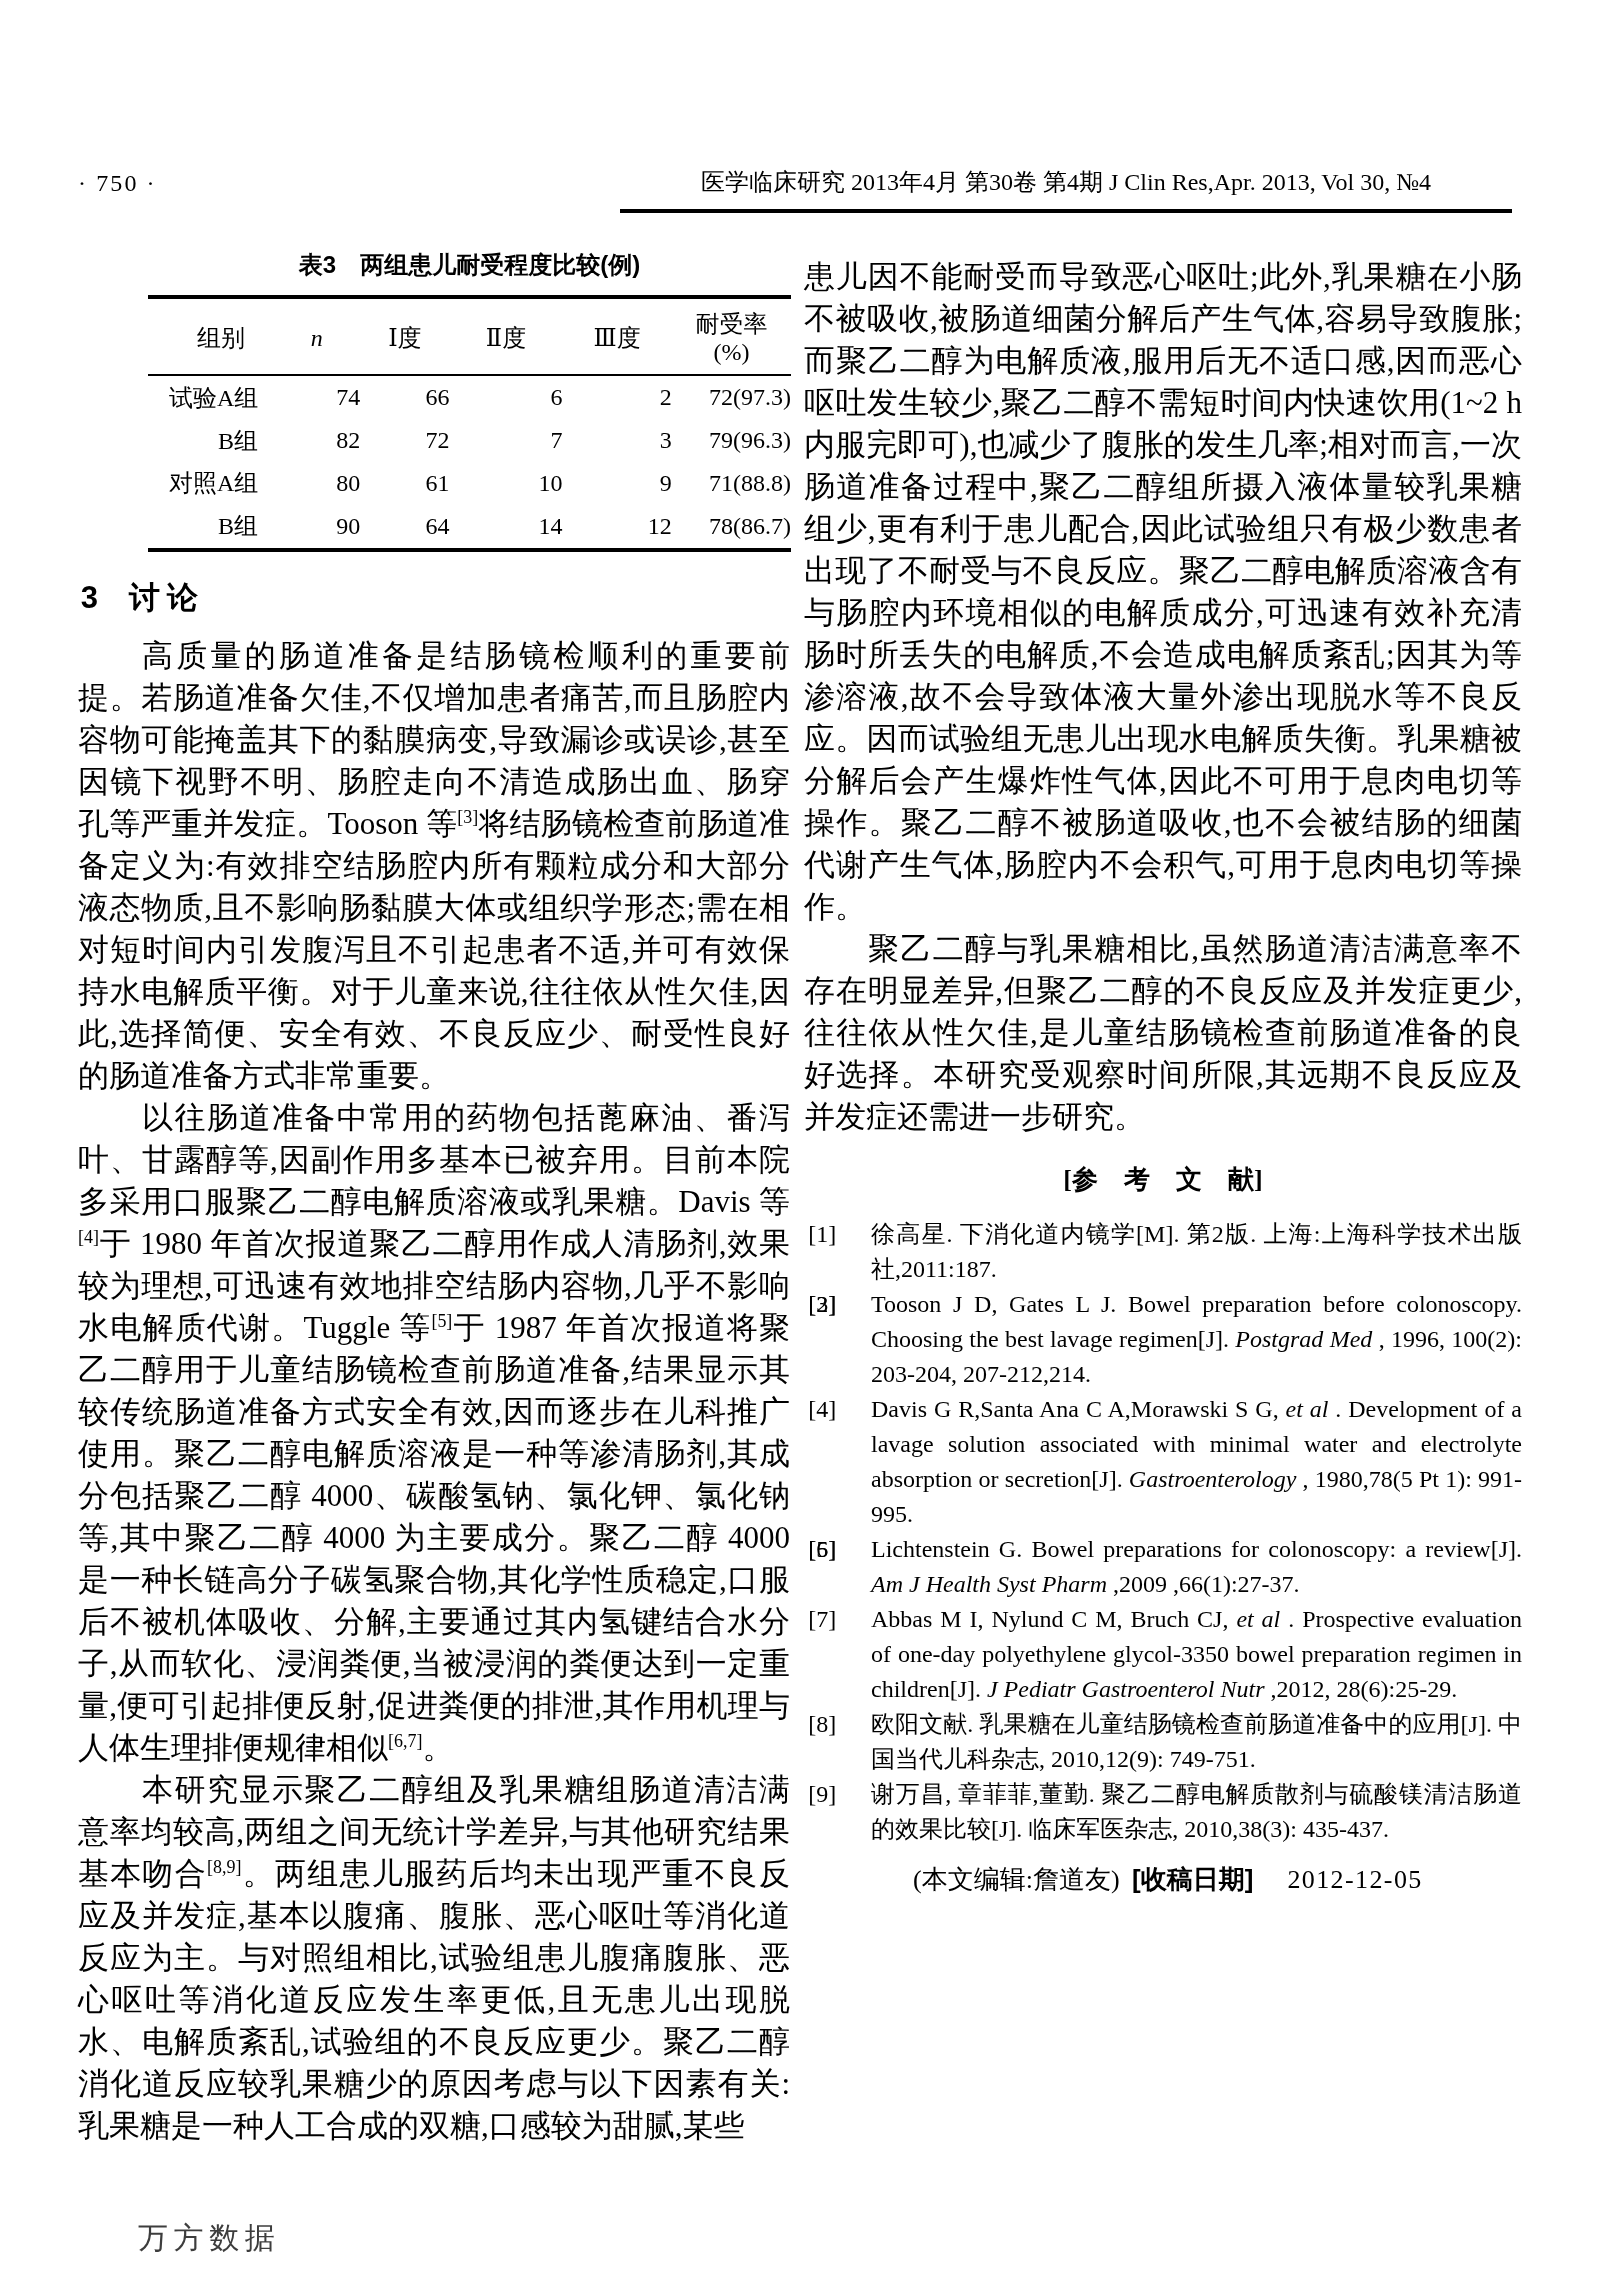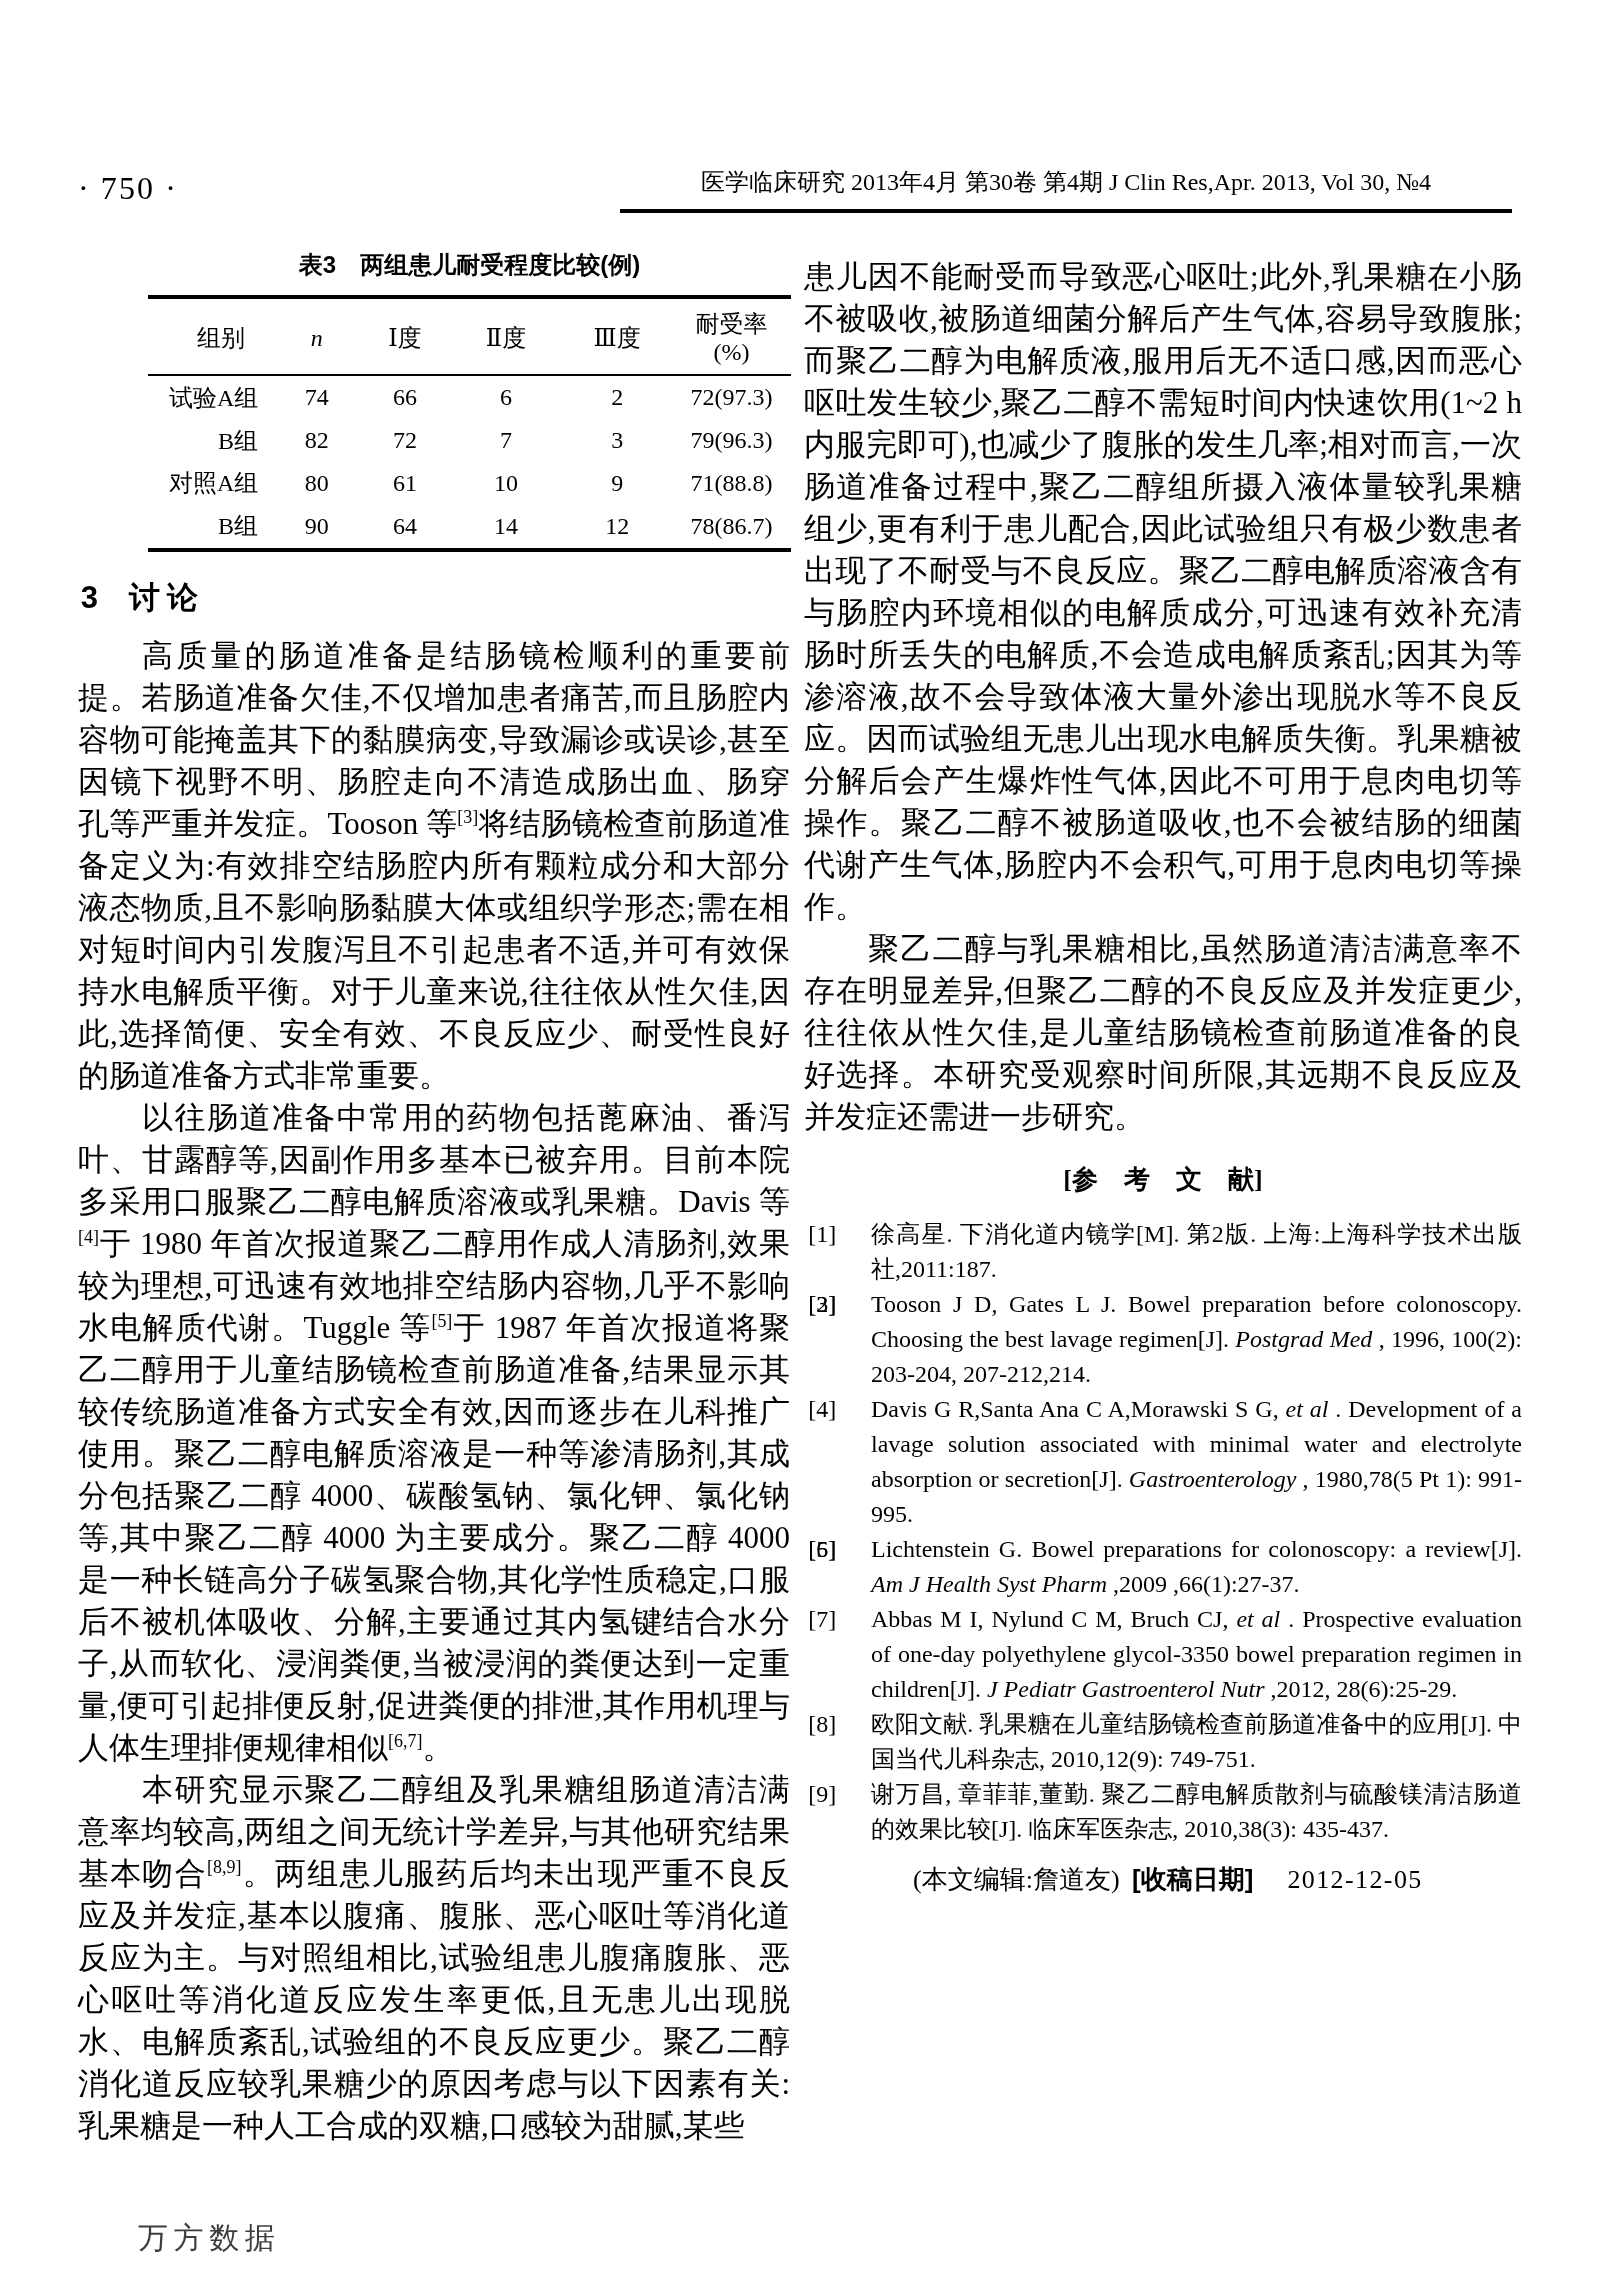--- a/index.html
+++ b/index.html
@@ -3,21 +3,21 @@
 <meta charset="utf-8">
 <style>
   html, body { margin:0; padding:0; }
   body {
     width:1611px; height:2295px; position:relative; overflow:hidden;
     background:#ffffff; color:#000;
     font-family:"Liberation Serif","DejaVu Serif",serif;
   }
   .page-number {
     position:absolute; left:78px; top:170px;
-    font-size:32px; letter-spacing:2.1px; white-space:nowrap;
+    font-size:24px; letter-spacing:2.1px; white-space:nowrap;
   }
   .journal-header {
     position:absolute; left:620px; top:166px; width:892px;
     text-align:center; font-size:24px; white-space:nowrap;
     padding-bottom:11px; border-bottom:4.2px solid #000;
   }
   .col-left  { position:absolute; left:78px;  top:245px; width:712px; }
   .col-right { position:absolute; left:804px; top:256px; width:718px; }
 
   
@@ -30,21 +30,21 @@
     width:643px; table-layout:fixed; border-collapse:collapse;
     border-top:4.2px solid #000; border-bottom:4.2px solid #000;
     font-size:24px;
   }
   table.t3 th {
     font-weight:normal; vertical-align:middle; text-align:center;
     padding:11px 0 8.3px 0; border-bottom:2.1px solid #000; line-height:28px;
   }
   table.t3 th.c-label { text-align:center; padding-left:21px; }
   table.t3 th .it { font-style:italic; }
-  table.t3 td { text-align:center; padding:4.9px 0; height:33px; vertical-align:middle; }
+  table.t3 td { text-align:right; padding:4.9px 0; height:33px; vertical-align:middle; }
   table.t3 td.label { text-align:left; padding-left:21px; }
   table.t3 tr.indent td.label { padding-left:70px; }
 
   
   .section-heading {
     font-family:"Liberation Sans","DejaVu Sans",sans-serif;
     font-weight:bold; font-size:31px; margin:25px 0 16.7px 2.8px;
   }
   .section-heading .num { margin-right:31px; }
   .section-heading .ttl { letter-spacing:7px; }

